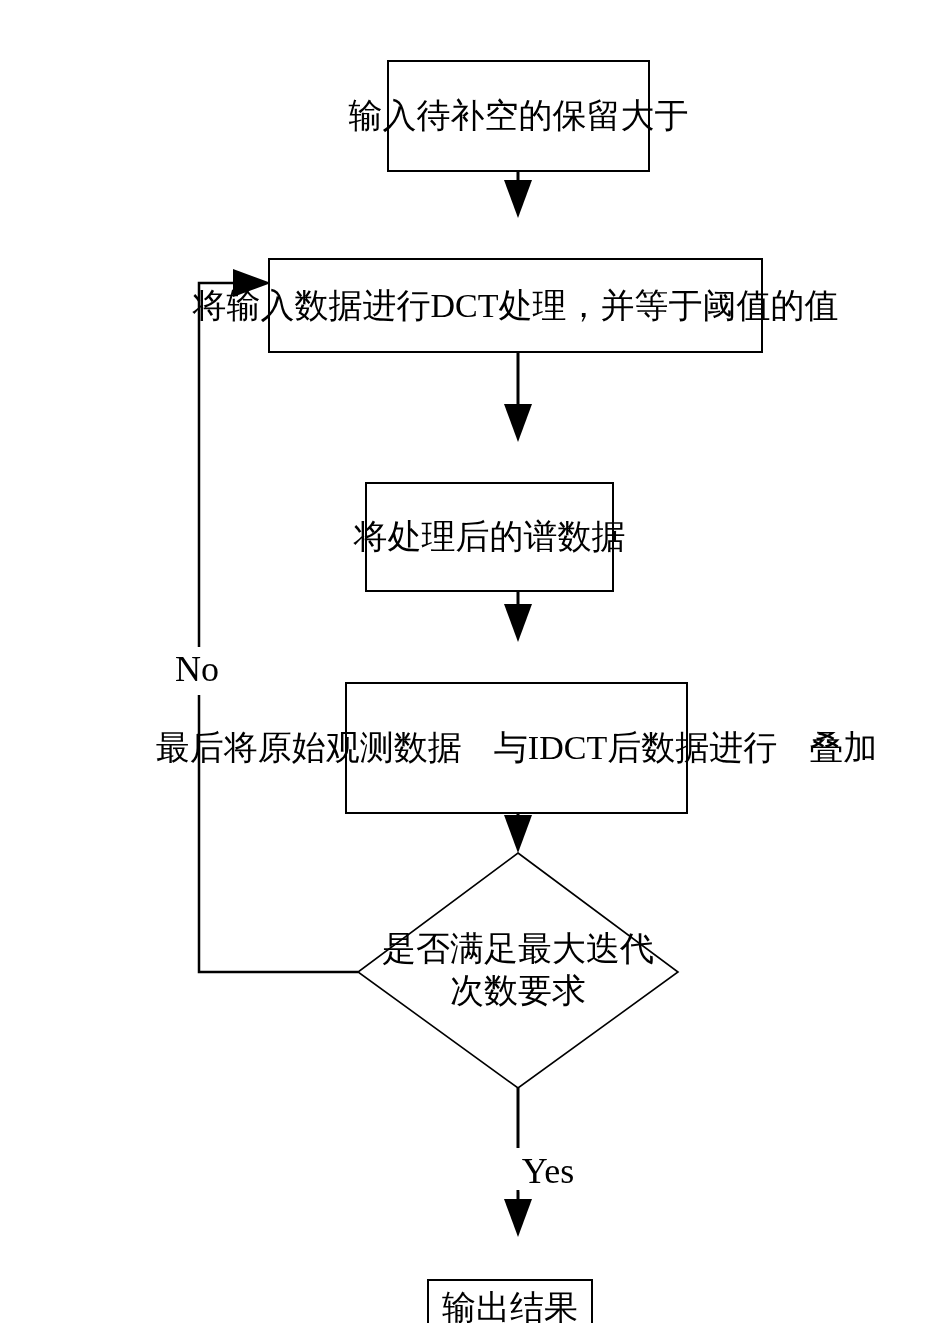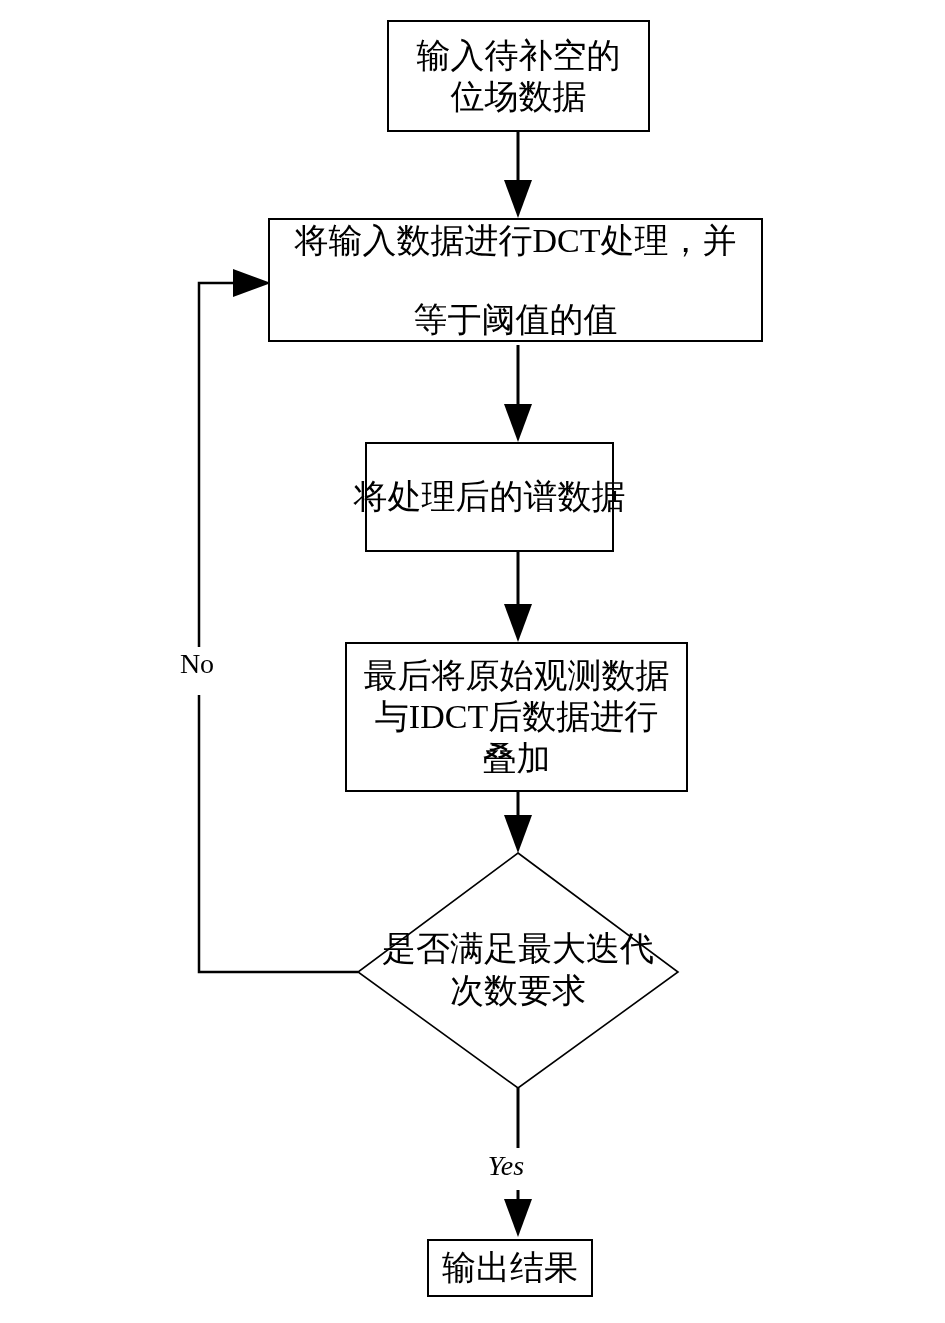--- a/index.html
+++ b/index.html
@@ -22,41 +22,42 @@
     top: 0;
     width: 945px;
     height: 1323px;
   }
   .box {
     position: absolute;
     box-sizing: border-box;
     border: 2px solid #000000;
     background: #ffffff;
     display: flex;
-    flex-direction: column;
+    flex-direction: row;
     align-items: center;
     justify-content: center;
     text-align: center;
     font-size: 34px;
     line-height: 1.22;
+    margin-top: 40px;
   }
   .diamond-text {
     position: absolute;
     display: flex;
     flex-direction: column;
     align-items: center;
     justify-content: center;
     text-align: left;
     font-size: 34px;
     line-height: 1.25;
     background: transparent;
   }
   .edge-label {
     position: absolute;
-    font-size: 28px;
+    font-size: 36px;
     background: #ffffff;
     padding: 0 2px;
     transform: translateX(-50%);
     text-align: center;
   }
   .tline { display: block; white-space: nowrap; }
 </style>
 </head>
 <body>
 
@@ -82,43 +83,43 @@
     <line x1="518" y1="1190" x2="518" y2="1201" stroke="#000" stroke-width="3"></line>
     <polygon points="504,1199 532,1199 518,1237" fill="#000"></polygon>
 
     <polyline points="358,972 199,972 199,695" fill="none" stroke="#000" stroke-width="2.5"></polyline>
     <polyline points="199,647 199,283 233,283" fill="none" stroke="#000" stroke-width="2.5"></polyline>
     <polygon points="233,269 233,297 271,283" fill="#000"></polygon>
   </svg>
 
   <div class="box" style="left:387px; top:20px; width:263px; height:112px;">
     <span class="tline">输入待补空的</span>
-    <span class="tline">位场数据</span>
+    <span class="tline">保留大于</span>
   </div>
 
-  <div class="box" style="left:268px; top:218px; width:495px; height:124px;justify-content:space-between;">
+  <div class="box" style="left:268px; top:218px; width:495px; height:95px;">
     <span class="tline">将输入数据进行DCT处理，并</span>
     <span class="tline">等于阈值的值</span>
   </div>
 
   <div class="box" style="left:365px; top:442px; width:249px; height:110px;">
     <span class="tline">将处理后的谱数据</span>
   </div>
 
-  <div class="box" style="left:345px; top:642px; width:343px; height:150px;">
+  <div class="box" style="left:345px; top:642px; width:343px; height:132px;gap:32px;">
     <span class="tline">最后将原始观测数据</span>
     <span class="tline">与IDCT后数据进行</span>
     <span class="tline">叠加</span>
   </div>
 
   <div class="diamond-text" style="left:358px; top:880px; width:320px; height:180px;">
     <span class="tline">是否满足最大迭代</span>
     <span class="tline">次数要求</span>
   </div>
 
   <div class="box" style="left:427px; top:1239px; width:166px; height:58px;">
     <span class="tline">输出结果</span>
   </div>
 
   <div class="edge-label" style="left:197px; top:648px;">No</div>
-  <div class="edge-label" style="left:506px; top:1150px;font-style:italic;">Yes</div>
+  <div class="edge-label" style="left:548px; top:1150px;">Yes</div>
 
 </div>
 
 </body></html>

